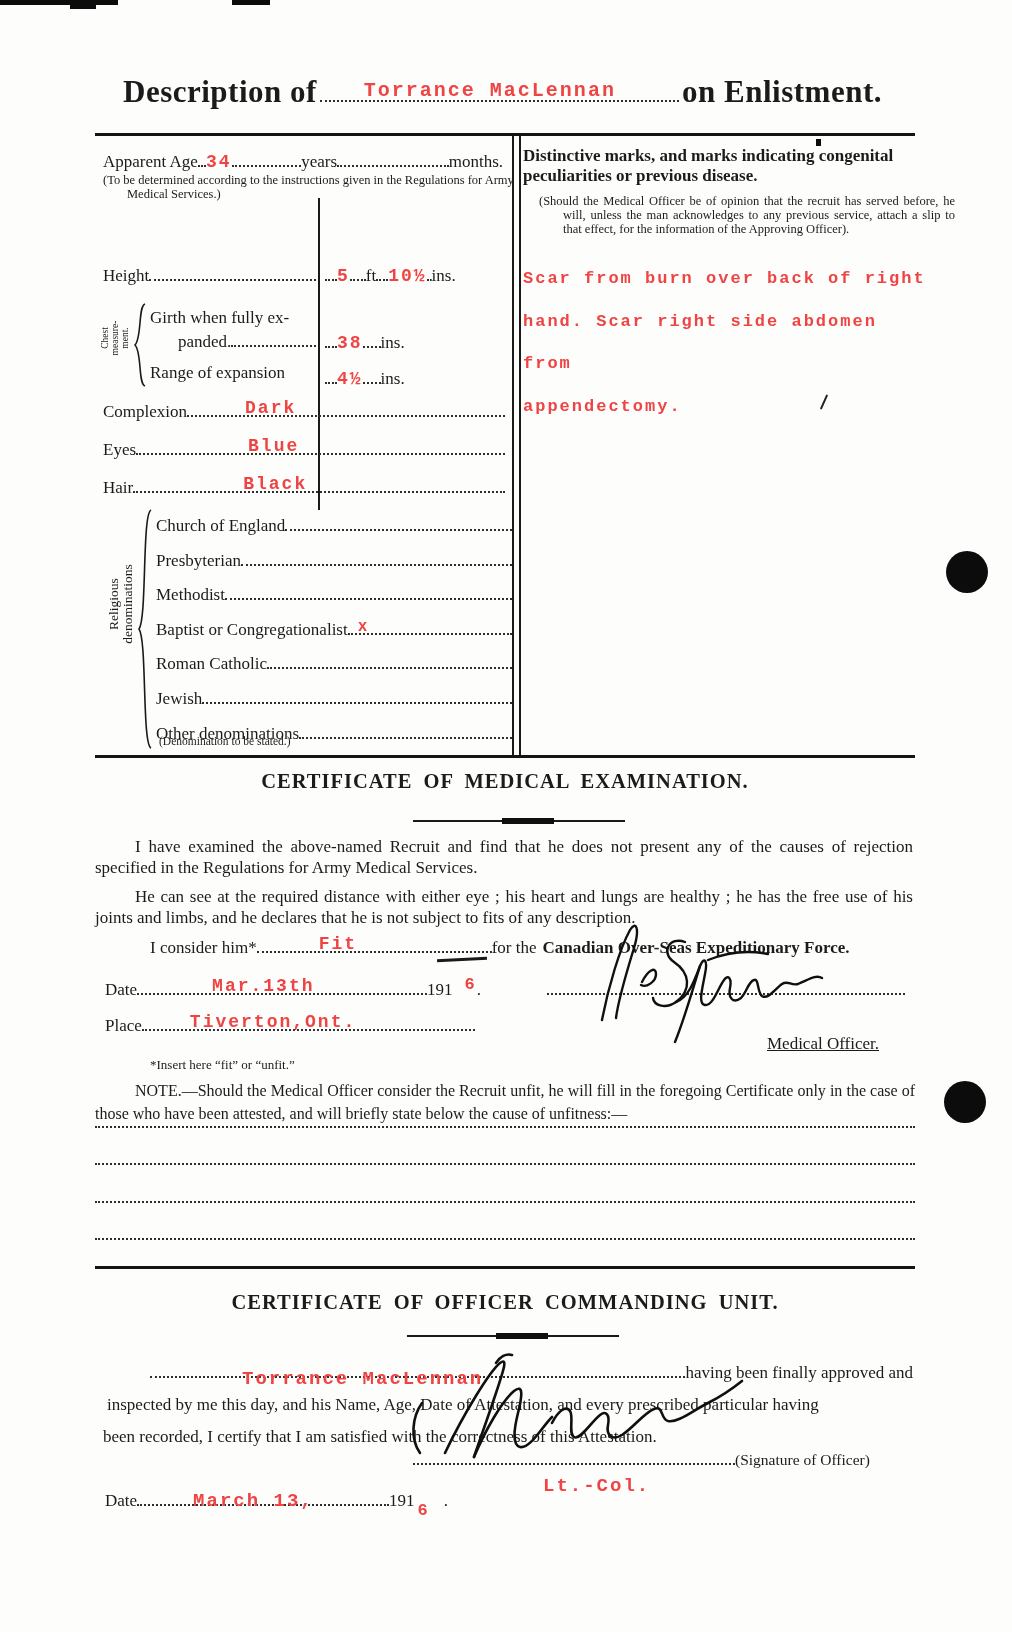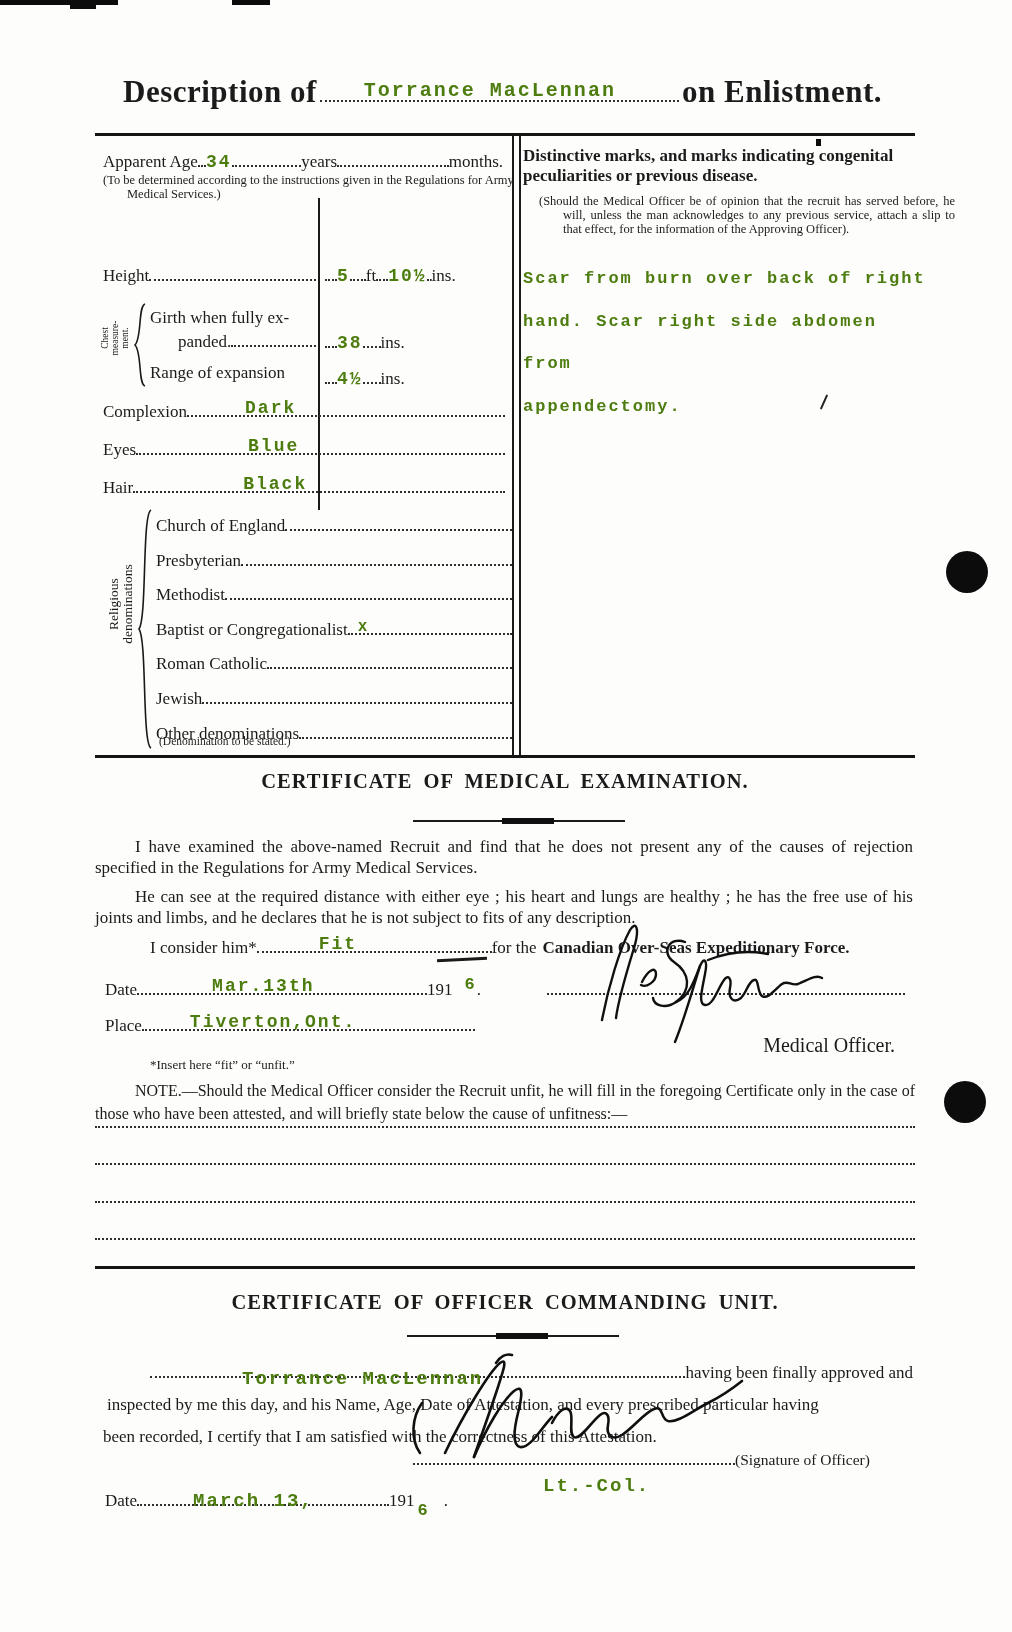--- a/index.html
+++ b/index.html
@@ -1,20 +1,20 @@
 <!DOCTYPE html>
 <html><head>
 <meta charset="utf-8">
 <style>
   html,body{margin:0;padding:0;background:#888;}
   .page{position:relative;width:1012px;height:1632px;background:#fdfdfc;margin:0 auto;
         font-family:"Liberation Serif","DejaVu Serif",serif;color:#1b1b1b;overflow:hidden;}
   .abs{position:absolute;}
   .typed{font-family:"Liberation Mono","DejaVu Sans Mono",monospace;font-weight:700;
-         letter-spacing:2px;color:#4d7c0f;white-space:nowrap;}
+         letter-spacing:2px;color:#ef4444;white-space:nowrap;}
   .pre{white-space:pre-line;}
   .row{display:flex;align-items:baseline;}
   .dots{border-bottom:2px dotted #2e2e2e;flex:1 1 auto;height:1em;position:relative;}
   .dots.fix{flex:0 0 auto;}
   .over{position:absolute;bottom:-3px;font-size:18px;}
   
   .doc-title{left:123px;top:74px;right:130px;display:flex;align-items:baseline;}
   .dt-txt{font-size:31px;font-weight:700;letter-spacing:.5px;white-space:nowrap;}
   .dt-mid{flex:1;border-bottom:2px dotted #2e2e2e;height:1.1em;margin:0 3px;position:relative;}
   .dt-name{position:absolute;left:44px;bottom:-2px;font-size:20px;}
@@ -232,21 +232,21 @@
     <svg class="abs" style="left:495px;top:168px;overflow:visible;" width="235" height="125" viewBox="0 0 235 125">
       <g class="sig" stroke-width="2.4">
         <path d="M12 100 C18 68 30 28 40 10 C46 0 50 8 44 28 C36 54 28 82 26 98"></path>
         <path d="M52 62 C58 50 66 46 66 54 C66 62 56 68 51 65"></path>
         <path d="M95 22 C80 16 70 32 84 42 C100 53 102 70 86 82 C76 89 64 86 63 78"></path>
         <path d="M86 82 C98 78 104 62 110 46 C114 36 118 40 115 54 C112 70 108 84 115 85 C123 86 128 68 134 60 C138 54 142 58 140 68 C138 78 143 84 151 78 C157 72 158 62 164 60 C169 58 167 72 172 76 C178 80 186 68 192 64 C198 60 201 66 208 64 C218 60 226 54 232 58"></path>
         <path d="M118 40 C138 32 158 30 178 34"></path>
         <path d="M110 46 C102 72 94 100 85 122"></path>
       </g>
     </svg>
-    <div class="abs" style="top:282px;right:20px;font-size:20px;">Medical Officer.</div>
+    <div class="abs" style="top:282px;right:36px;font-size:17px;text-decoration:underline;">Medical Officer.</div>
 
     <div class="abs small13" style="top:305px;left:55px;">*Insert here “fit” or “unfit.”</div>
     <div class="abs" style="top:327px;width:820px;font-size:16px;line-height:1.45;text-align:justify;text-indent:40px;">NOTE.—Should the Medical Officer consider the Recruit unfit, he will fill in the foregoing Certificate only in the case of those who have been attested, and will briefly state below the cause of unfitness:—</div>
 
     <div class="abs" style="top:374px;left:0;right:0;border-bottom:2px dotted #2e2e2e;"></div>
     <div class="abs" style="top:411px;left:0;right:0;border-bottom:2px dotted #2e2e2e;"></div>
     <div class="abs" style="top:449px;left:0;right:0;border-bottom:2px dotted #2e2e2e;"></div>
     <div class="abs" style="top:486px;left:0;right:0;border-bottom:2px dotted #2e2e2e;"></div>
   </div>
 

